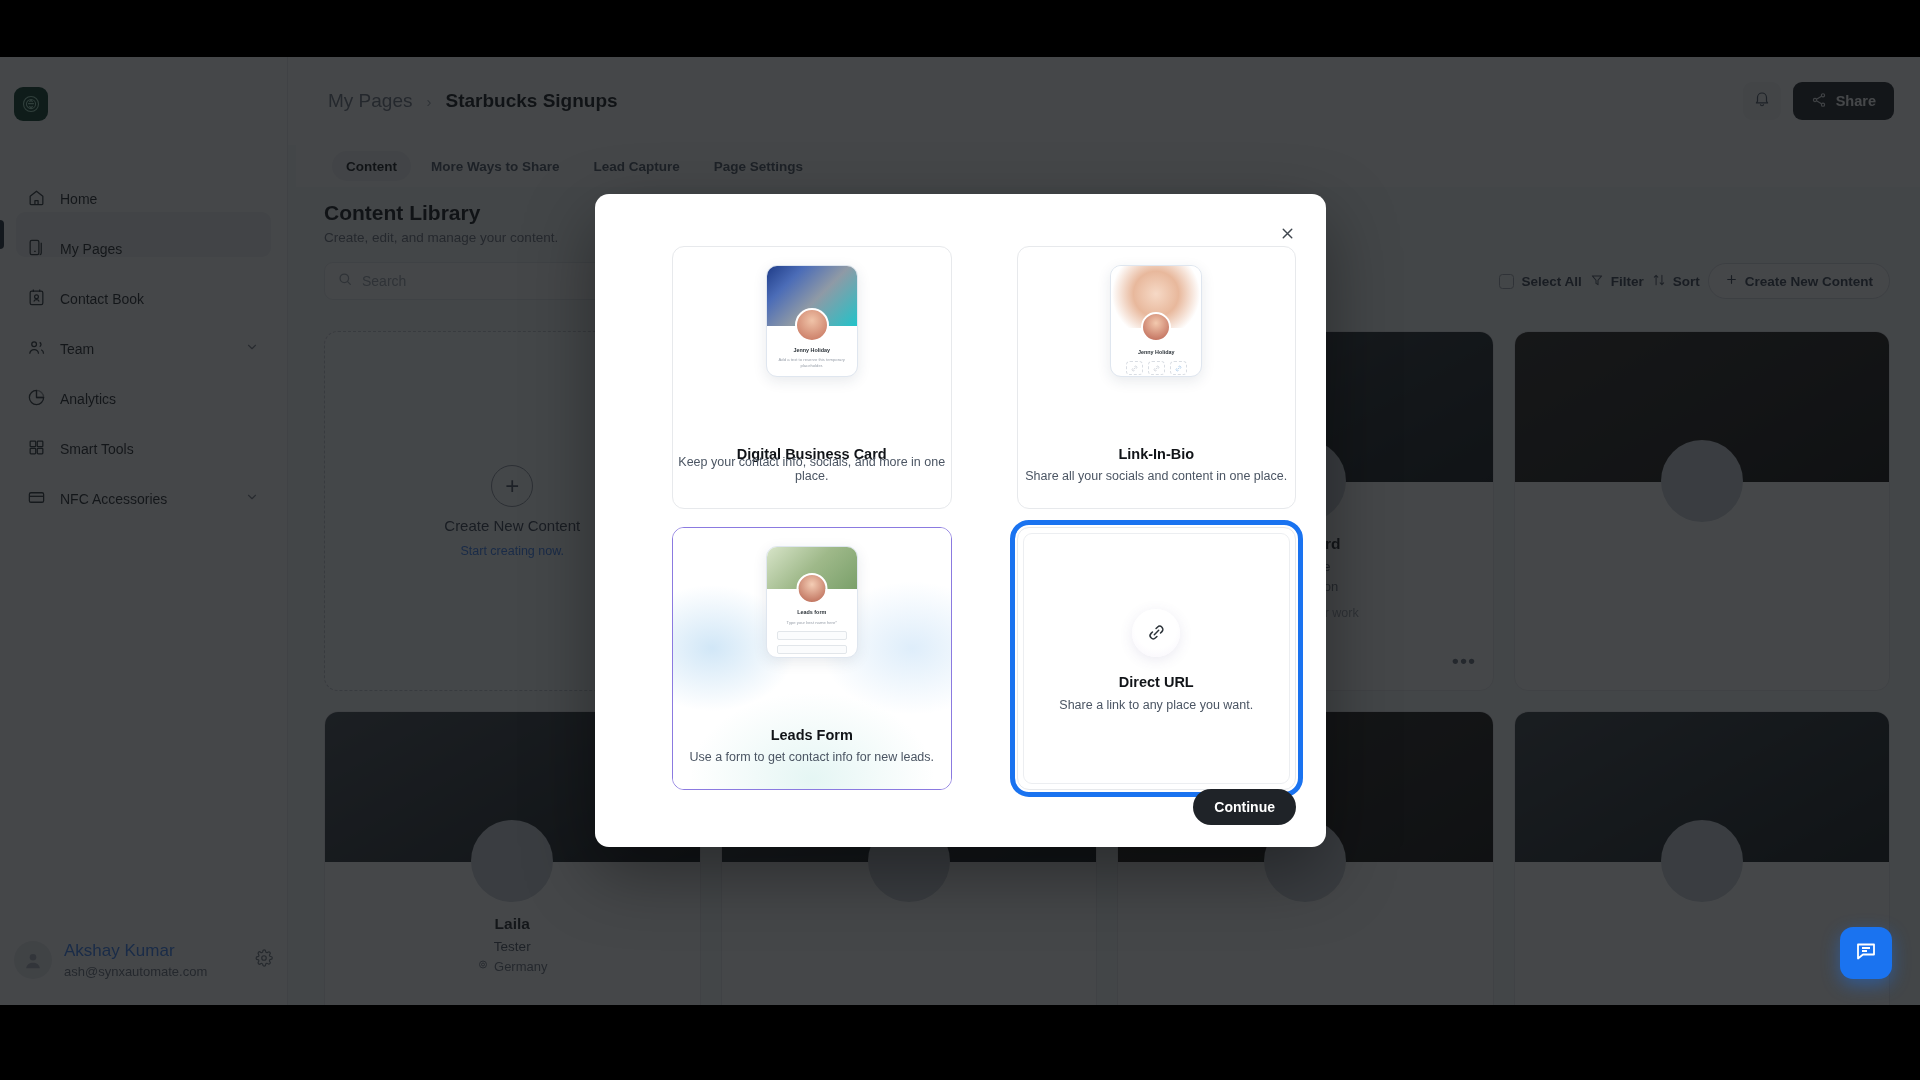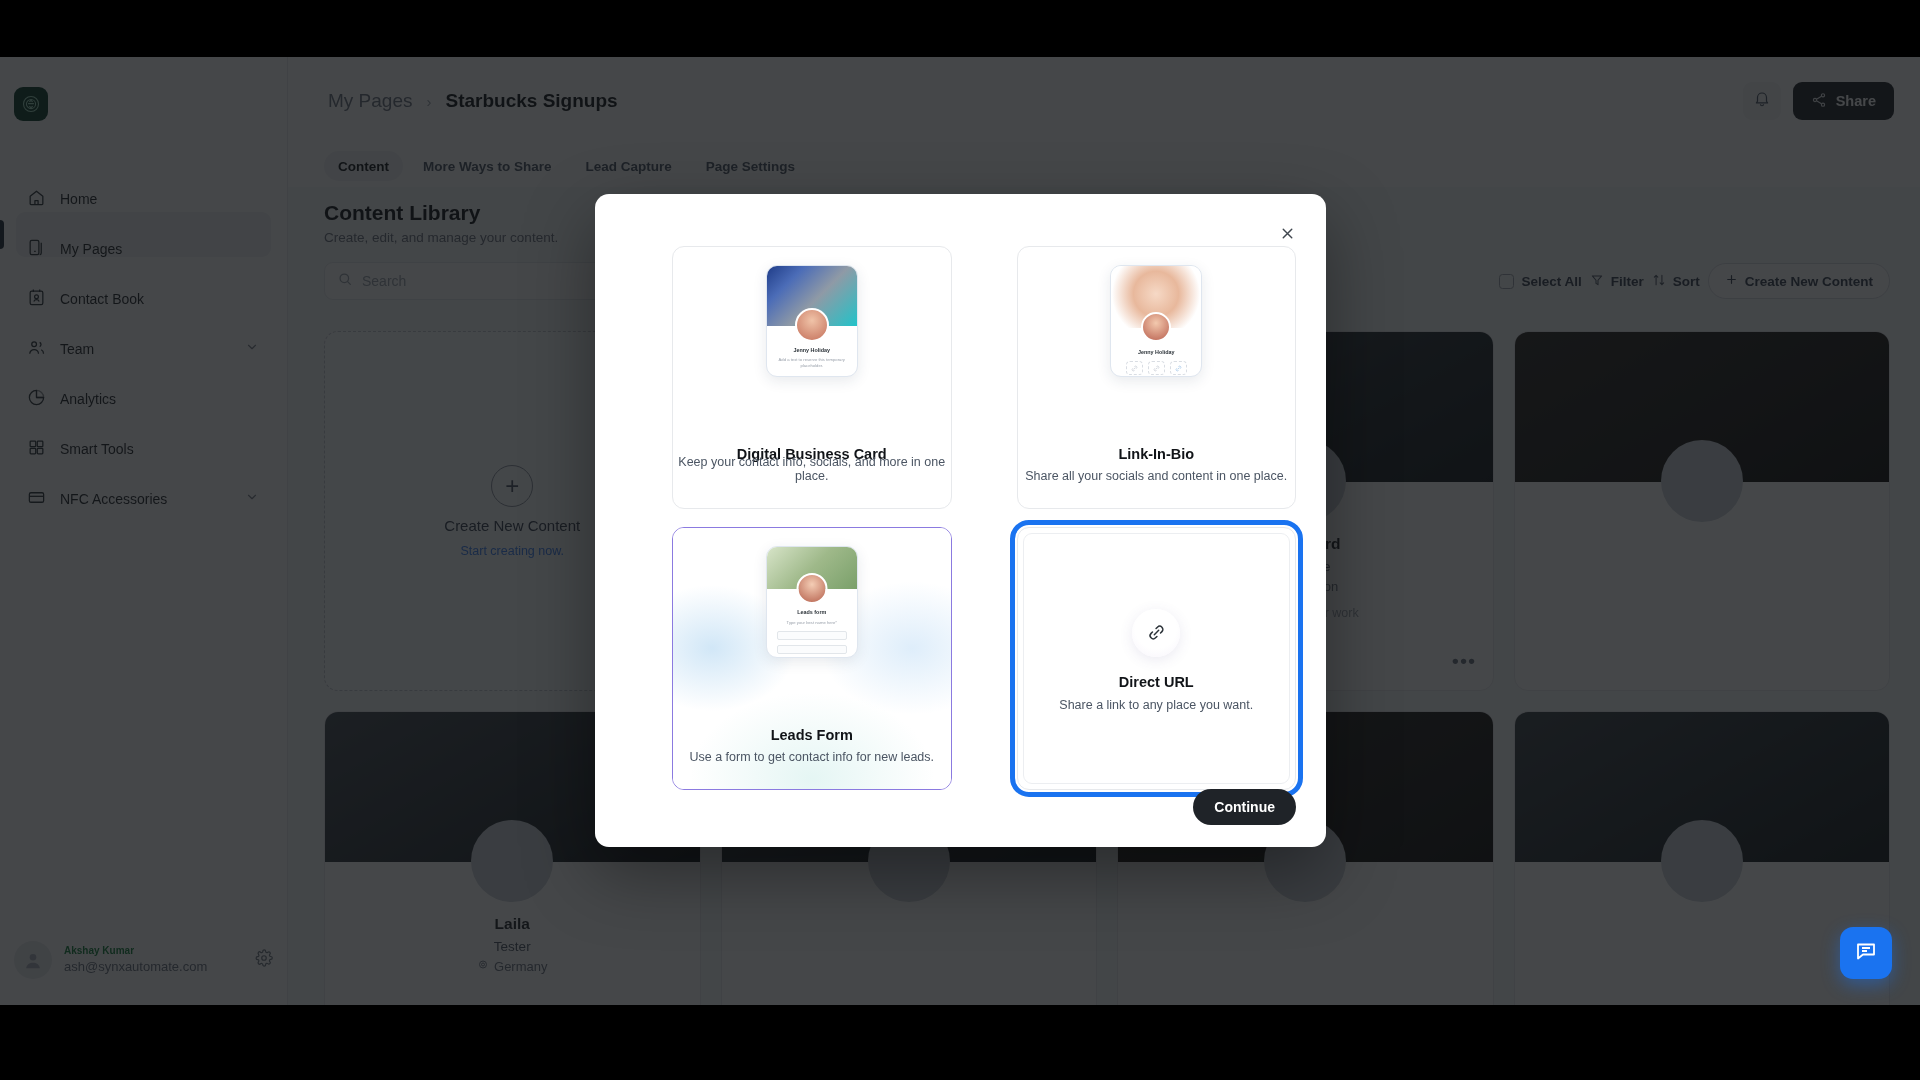--- a/index.html
+++ b/index.html
@@ -62,21 +62,21 @@
   #profile {
     position: absolute; left: 0; right: 0; bottom: 12px;
     height: 66px; display: flex; align-items: center; padding: 0 14px;
   }
   .avatar-circle {
     width: 38px; height: 38px; border-radius: 50%;
     background: #e8eaed; flex: 0 0 38px;
     display:flex; align-items:center; justify-content:center;
   }
   .pf-text { margin-left: 12px; line-height: 1.35; }
-  .pf-name { font-size: 10px; font-weight: 700; color: #15803d; }
+  .pf-name { font-size: 17px; font-weight: 400; color: #3b82f6; }
   .pf-mail { font-size: 13px; color: #6b7280; }
   .pf-gear { margin-left: auto; opacity: .8; }
 
   
   #topbar {
     position: absolute; left: 288px; top: 0; right: 0; height: 88px;
     background: #ffffff;
     display: flex; align-items: center;
   }
   #crumb {
@@ -96,21 +96,21 @@
     cursor: pointer;
   }
   .share-btn {
     height: 38px; padding: 0 18px; border-radius: 9px;
     background: #1f2328; color: #fff; font-size: 14.5px; font-weight: 600;
     display:flex; align-items:center; gap: 9px; cursor:pointer;
   }
 
   
   #tabs {
-    position: absolute; left: 288px; top: 88px; right: 0; height: 42px;
+    position: absolute; left: 296px; top: 88px; right: 0; height: 42px;
     display: flex; align-items: center; padding-left: 36px; gap: 6px;
     background: #ffffff;
   }
   .tab {
     height: 30px; padding: 0 14px; border-radius: 15px;
     display:flex; align-items:center;
     font-size: 13.5px; font-weight: 600; color: #4b5563; cursor: pointer;
   }
   .tab.active { background: #f0f1f3; color: #111418; }
 

